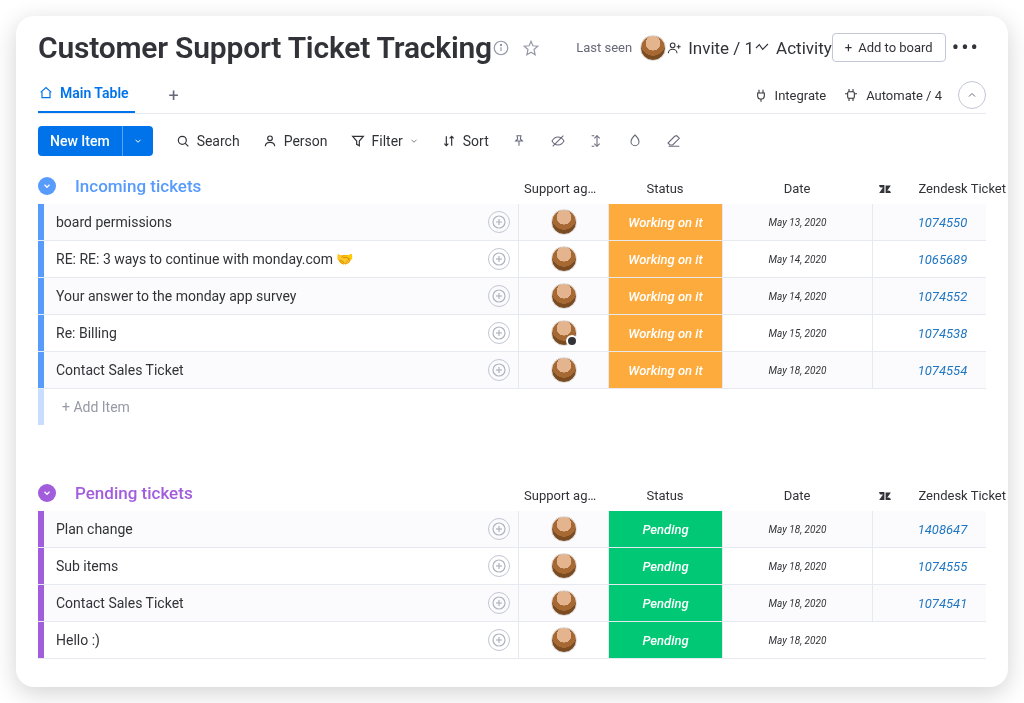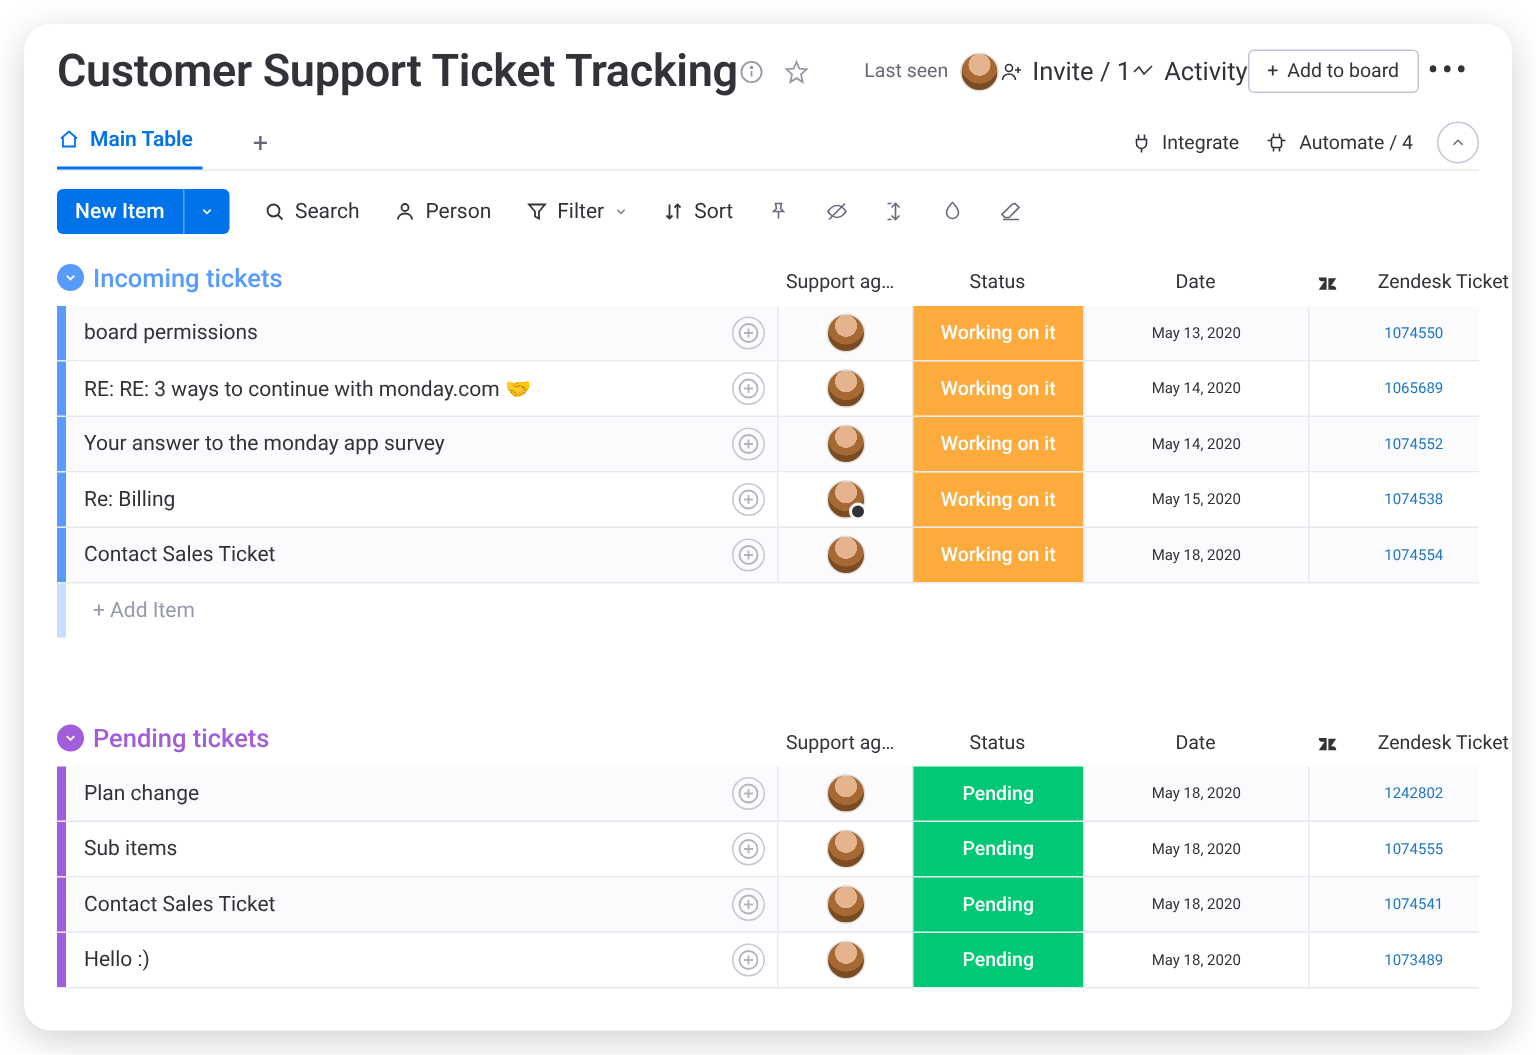--- a/index.html
+++ b/index.html
@@ -104,21 +104,21 @@
   .tool {
     display:flex; align-items:center; gap:6px; cursor:pointer; color:var(--text);
     font-size:14px;
   }
   .tool.icon-only { color:#676879; }
 
   
   .groups-area { margin-top:4px; }
   .group-block { margin-bottom:58px; }
   .group-head {
-    display:flex; align-items:flex-start; gap:6px;
+    display:flex; align-items:center; gap:19px;
   }
   .group-title { font-size:17px; font-weight:500; }
   .collapse-badge {
     width:18px; height:18px; border-radius:50%;
     display:flex; align-items:center; justify-content:center; color:#fff;
   }
   .col-headers {
     display:grid;
     grid-template-columns: 480px 90px 114px 150px 140px;
     align-items:center;
@@ -154,26 +154,26 @@
   }
   .name-text { padding-left:12px; flex:1; font-size:14px; }
   .add-bubble {
     width:22px; height:22px; border-radius:50%;
     border:1px solid #c3c6d4;
     display:flex; align-items:center; justify-content:center;
     color:#9699a6;
     margin-right:8px;
     cursor:pointer;
   }
-  .cell { display:flex; align-items:center; justify-content:center; border-left:1px solid var(--border); }
+  .cell { display:flex; align-items:center; justify-content:center; border-left:1px solid var(--border);font-style:italic; }
   .cell.status {
     color:#fff; font-size:13px; font-weight:500;
   }
   .cell.date { color:var(--text); font-size:10px; }
-  .cell.ticket a, .cell.ticket span { color:var(--link-blue); font-size:10px; cursor:pointer; }
+  .cell.ticket a, .cell.ticket span { color:var(--link-blue); font-size:13px; cursor:pointer; }
 
   .add-item-row {
     display:flex; align-items:center;
     min-height:36px;
     border-left:6px solid;
     padding-left:18px;
     color:#9699a6;
     font-size:14px;
     cursor:text;
   }
@@ -510,21 +510,21 @@
                   <line x1="8" y1="12" x2="16" y2="12"></line>
                 </svg>
               </div>
             </div>
             <div class="cell">
               <span class="avatar sm"></span>
             </div>
             <div class="cell status" style="background: rgb(0, 200, 117);">Pending</div>
             <div class="cell date">May 18, 2020</div>
             <div class="cell ticket">
-              <span>1242802</span>
+              <span>1408647</span>
             </div>
           </div>
           <div class="row">
             <div class="name-cell" style="border-left-color: rgb(162, 93, 220);">
               <div class="pre-stripe"></div>
               <div class="name-text">Sub items</div>
               <div class="add-bubble">
                 <svg width="18" height="18" viewBox="0 0 24 24" fill="none" stroke="#b0b3bf" stroke-width="1.6">
                   <circle cx="12" cy="12" r="8"></circle>
                   <line x1="12" y1="8" x2="12" y2="16"></line>
@@ -572,21 +572,18 @@
                   <line x1="12" y1="8" x2="12" y2="16"></line>
                   <line x1="8" y1="12" x2="16" y2="12"></line>
                 </svg>
               </div>
             </div>
             <div class="cell">
               <span class="avatar sm"></span>
             </div>
             <div class="cell status" style="background: rgb(0, 200, 117);">Pending</div>
             <div class="cell date">May 18, 2020</div>
-            <div class="cell ticket">
-              <span>1073489</span>
-            </div>
           </div>
         </div>
       </div>
     </div>
 
 </div>
 
 </body></html>

